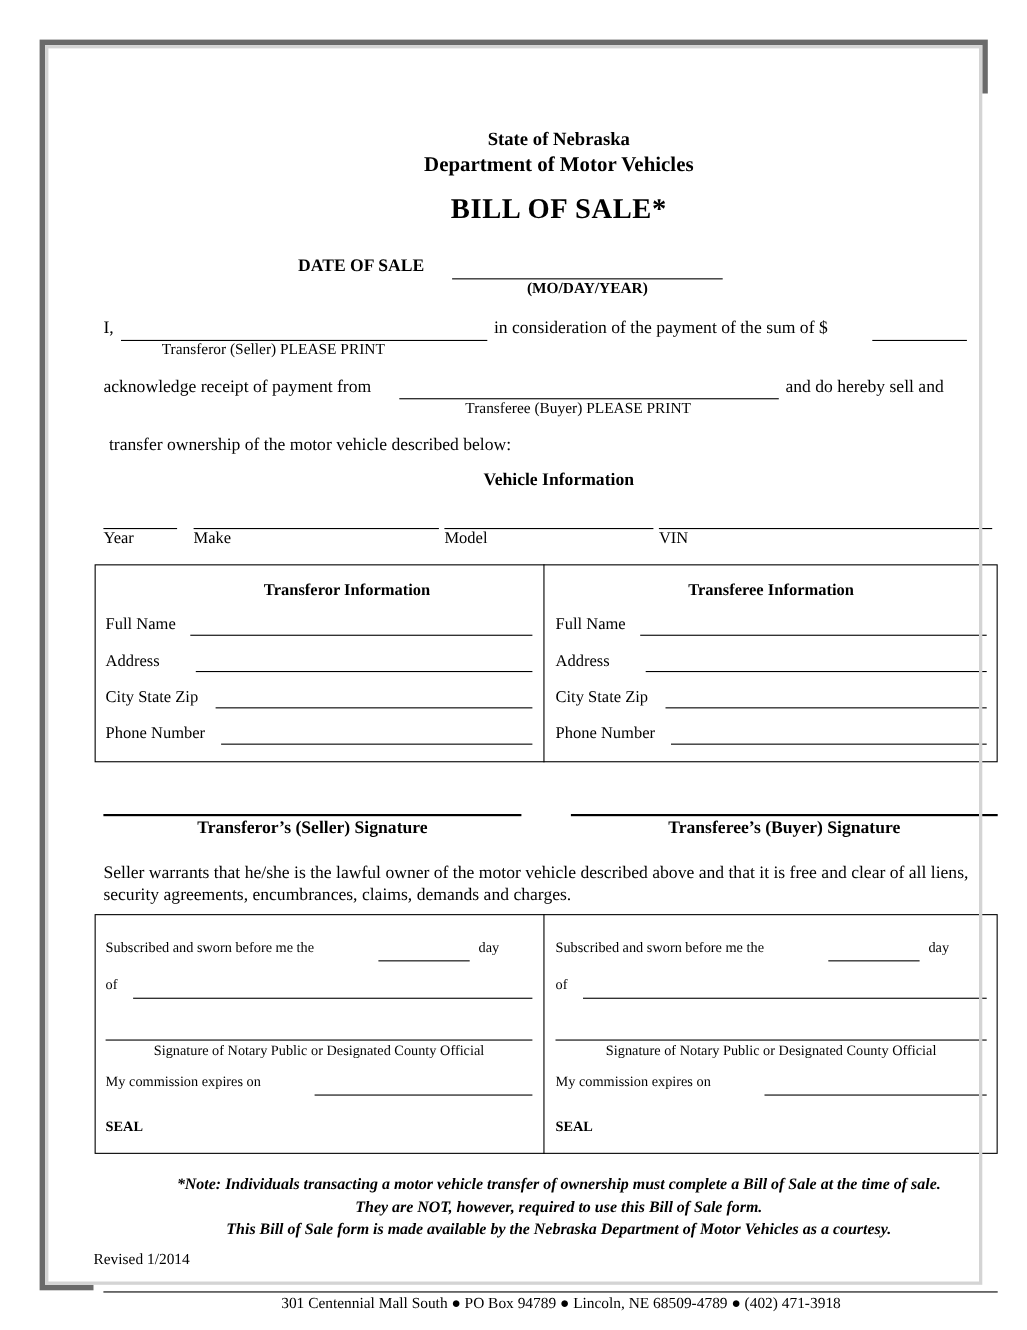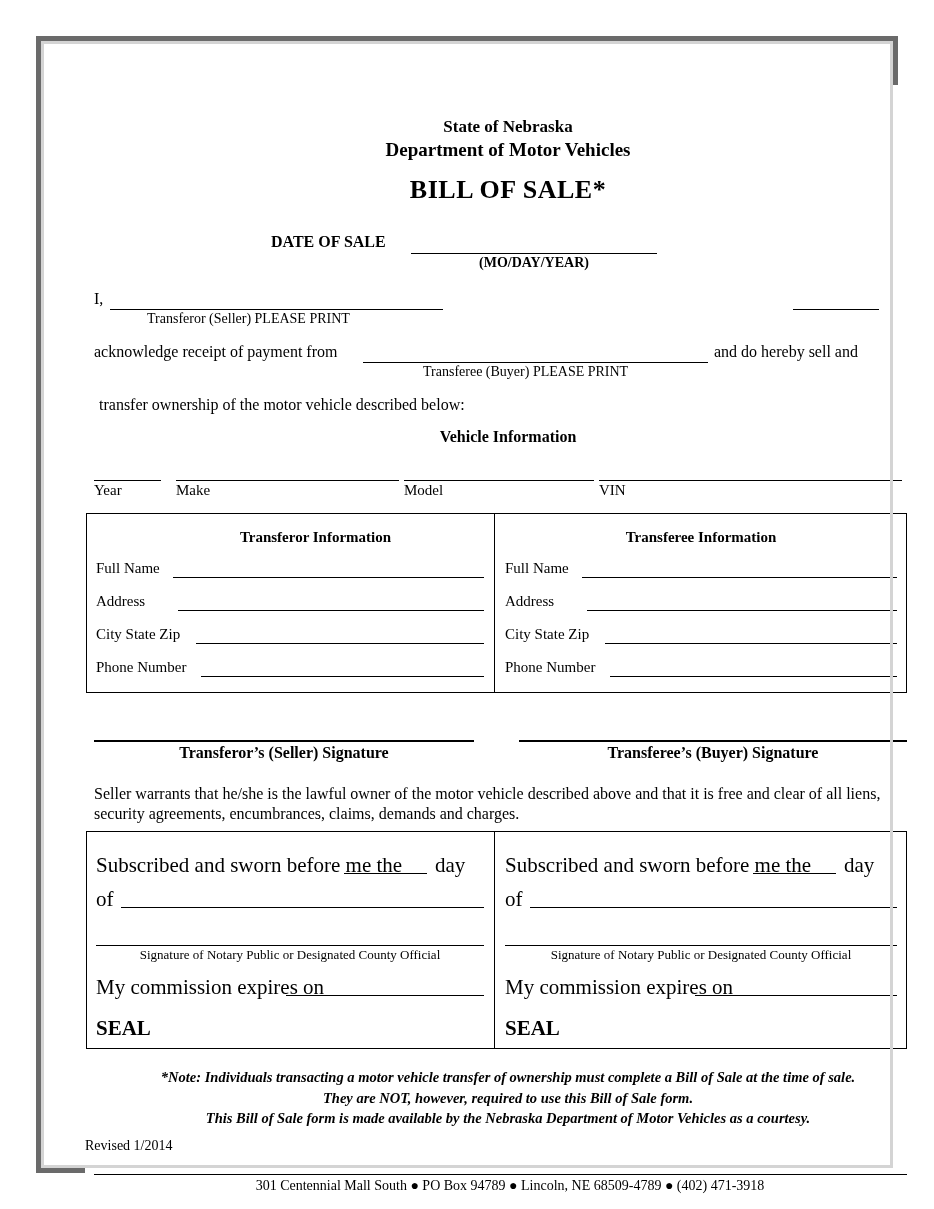--- a/index.html
+++ b/index.html
@@ -89,21 +89,21 @@
 
   
   #warranty{left:9px;top:699px;width:816px;font-size:16px;line-height:1.28;}
 
   
   #not-box{
     position:absolute;left:1px;top:746px;width:821px;height:218px;
     box-sizing:border-box;border:1.6px solid #000;
   }
   #not-div{position:absolute;left:409px;top:746px;width:0;height:218px;border-left:1.6px solid #000;}
-  .nt{position:absolute;font-size:21px;}
+  .nt{position:absolute;font-size:13px;}
 
   
   #note{left:0;top:982px;width:846px;text-align:center;font-size:14.5px;
         font-style:italic;font-weight:bold;line-height:1.42;}
   #revised{left:0;top:1053px;width:823px;text-align:left;font-size:14px;}
   #foot-rule{left:9px;top:1089px;width:813px;border-bottom-width:1.6px;}
   #footer{left:2px;top:1093px;width:846px;text-align:center;font-size:14px;}
 </style>
 </head>
 <body>
@@ -115,20 +115,21 @@
     <div class="abs ctr b" id="hdr2">Department of Motor Vehicles</div>
     <div class="abs ctr b" id="hdr3">BILL OF SALE*</div>
 
     <div class="abs b" id="dos-label">DATE OF SALE</div>
     <div class="line" id="dos-line"></div>
     <div class="abs ctr b" id="dos-sub">(MO/DAY/YEAR)</div>
 
     <div class="abs" id="i-label">I,</div>
     <div class="line" id="i-line"></div>
     <div class="abs" id="i-sub">Transferor (Seller) PLEASE PRINT</div>
+    <div class="abs" id="consider">in consideration of the payment of the sum of $</div>
     <div class="line" id="sum-line"></div>
 
     <div class="abs" id="ack">acknowledge receipt of payment from</div>
     <div class="line" id="ack-line"></div>
     <div class="abs" id="ack-sub">Transferee (Buyer) PLEASE PRINT</div>
     <div class="abs" id="ack-tail">and do hereby sell and</div>
 
     <div class="abs" id="xfer">transfer ownership of the motor vehicle described below:</div>
     <div class="abs ctr b" id="veh-title">Vehicle Information</div>
 

